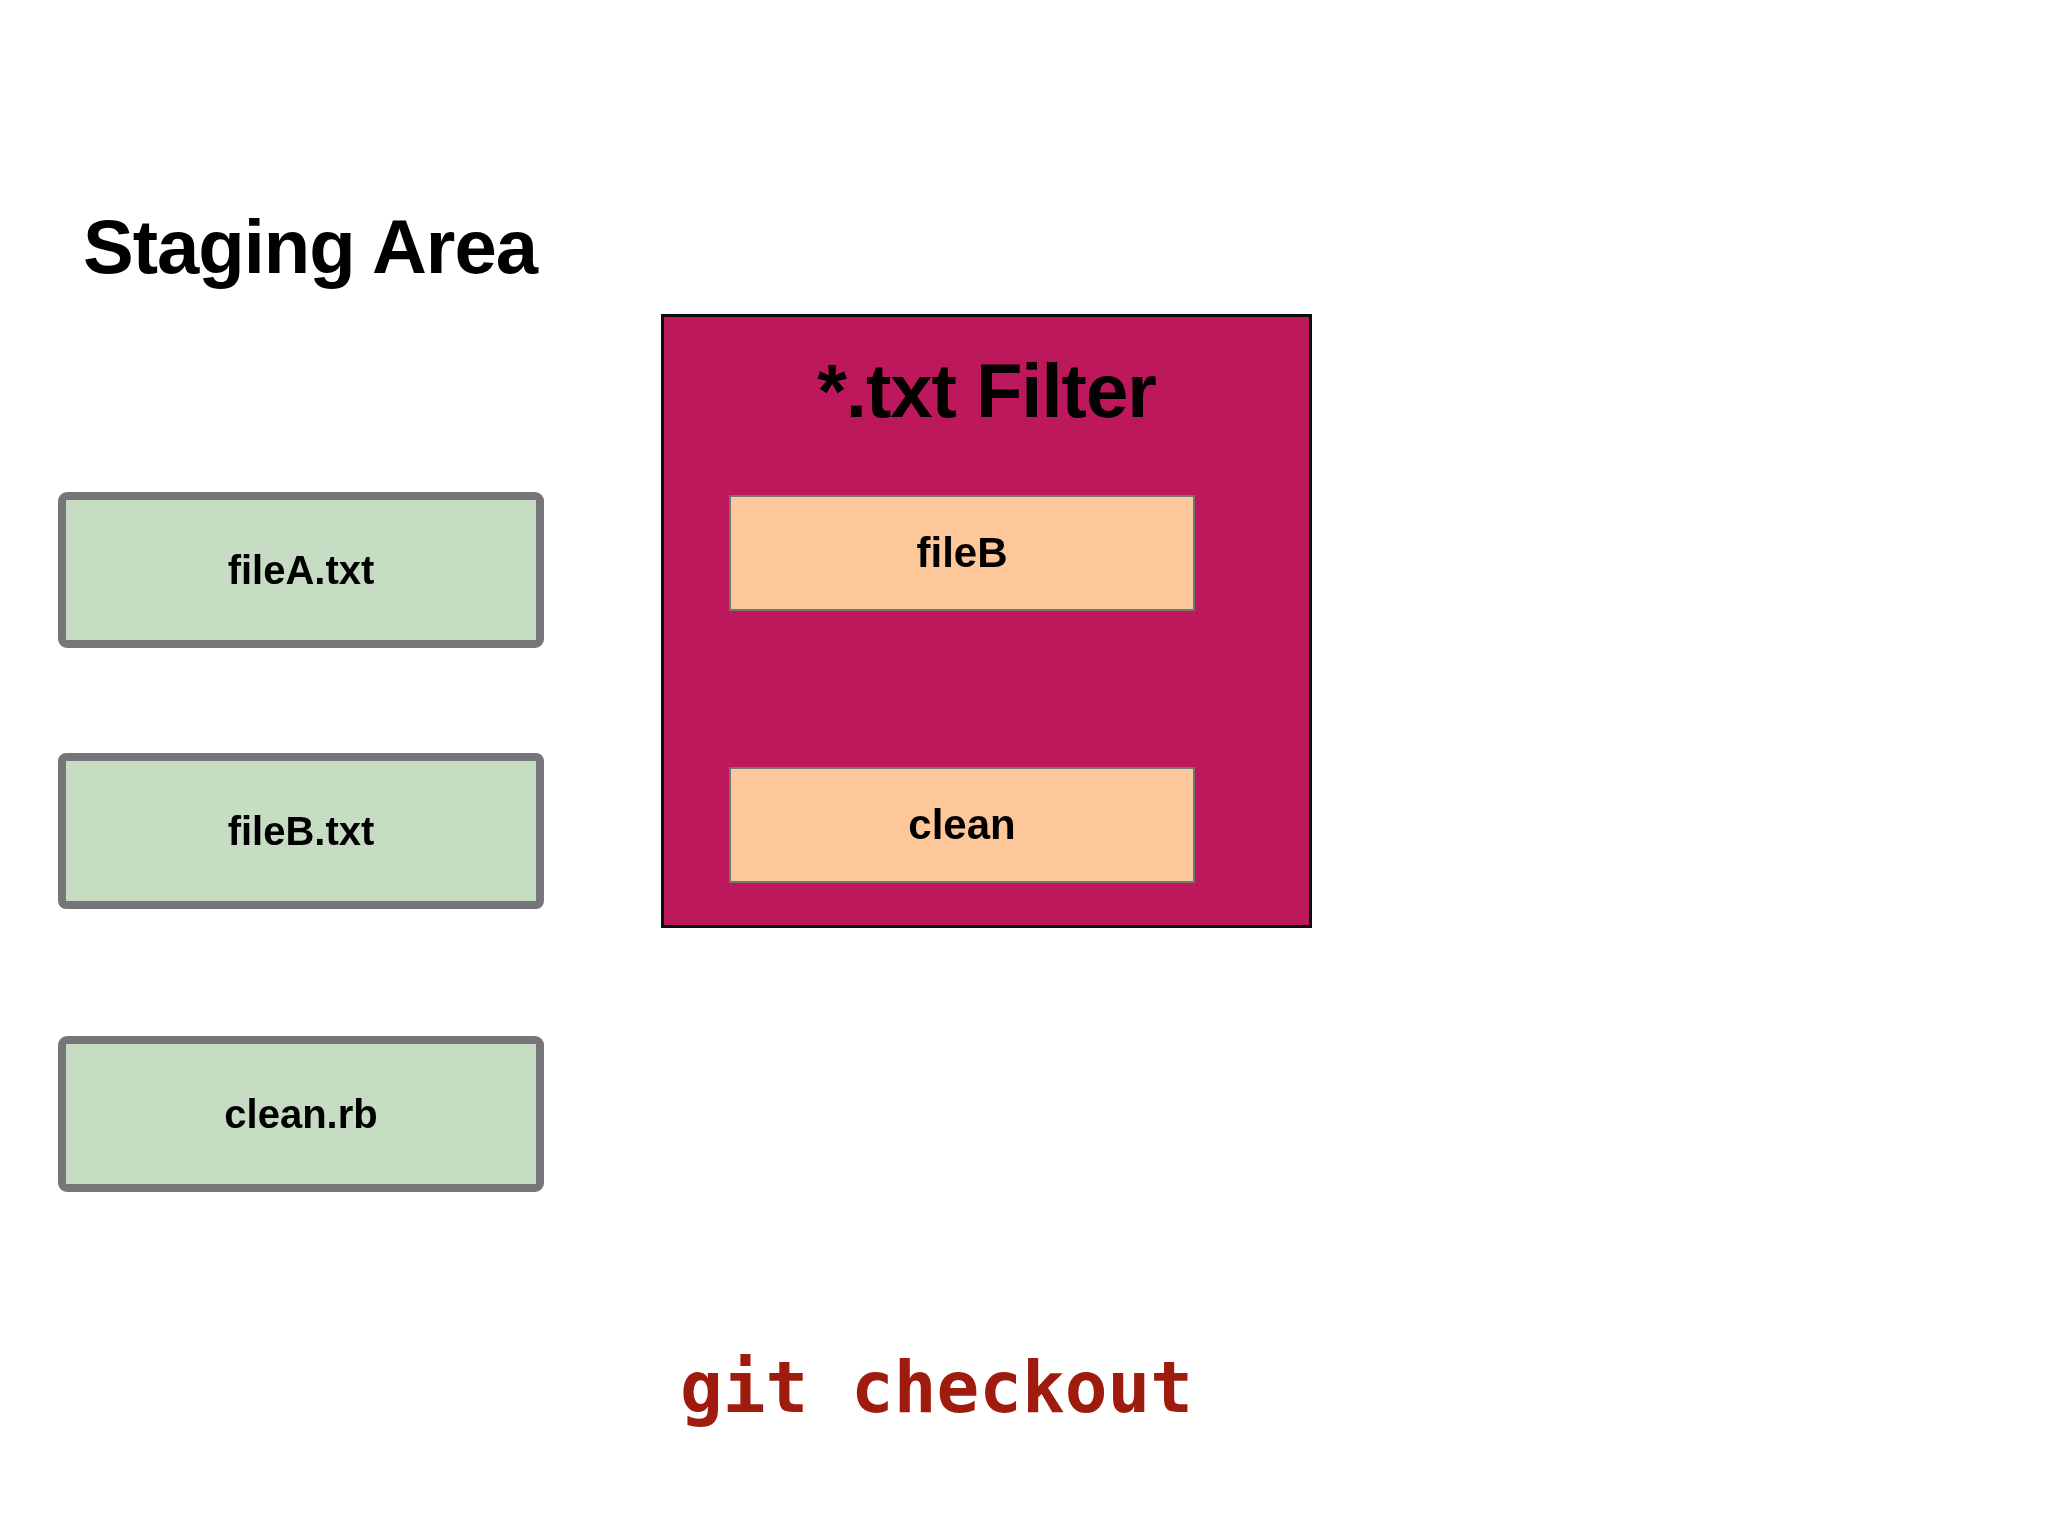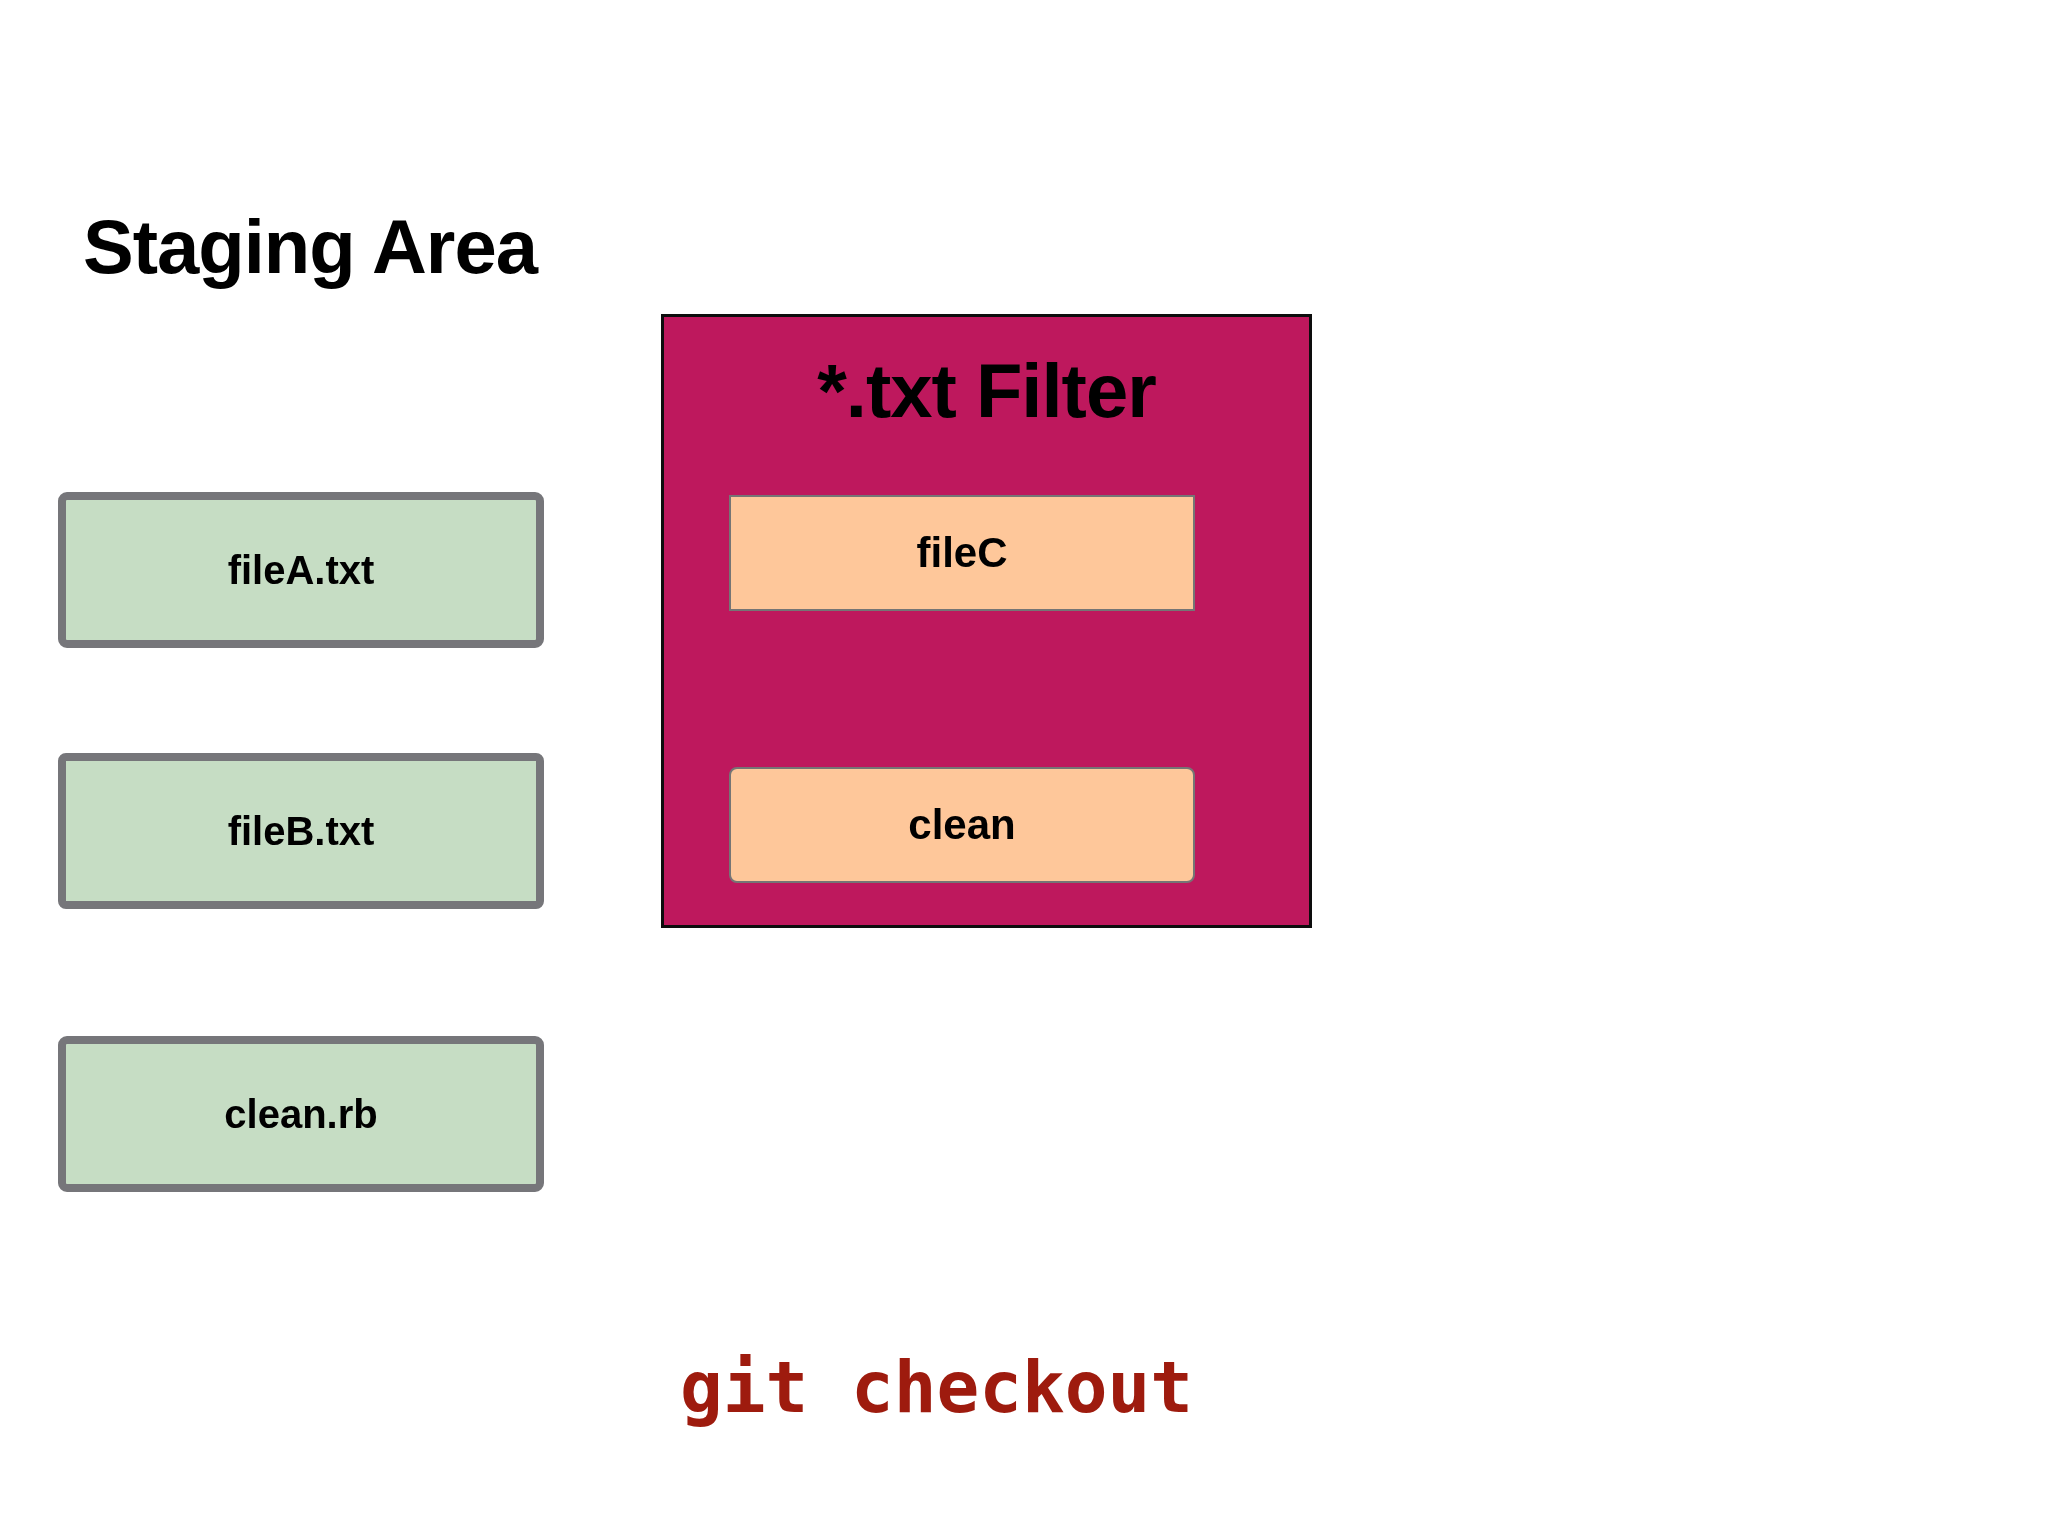--- a/index.html
+++ b/index.html
@@ -75,21 +75,21 @@
     width: 466px;
     height: 116px;
     box-sizing: border-box;
     background: #fec79a;
     border: 2px solid #757575;
     display: flex;
     align-items: center;
     justify-content: center;
   }
   .action-box.smudge { top: 178px; }
-  .action-box.clean  { top: 450px; border-radius: 8px; }
+  .action-box.clean  { top: 450px; }
   .action-label {
     font-size: 42px;
     font-weight: bold;
     color: #000000;
     white-space: nowrap;
   }
   .git-command {
     position: absolute;
     left: 680px;
     top: 1352px;
@@ -115,21 +115,21 @@
 </div>
 
 <div class="file-box c">
   <span class="file-label">clean.rb</span>
 </div>
 
 <div class="filter-panel">
   <div class="filter-title">*.txt Filter</div>
 
   <div class="action-box smudge">
-    <span class="action-label">fileC</span>
+    <span class="action-label">fileB</span>
   </div>
 
   <div class="action-box clean">
     <span class="action-label">clean</span>
   </div>
 </div>
 
 <div class="git-command">git checkout</div>
 
 </body></html>

